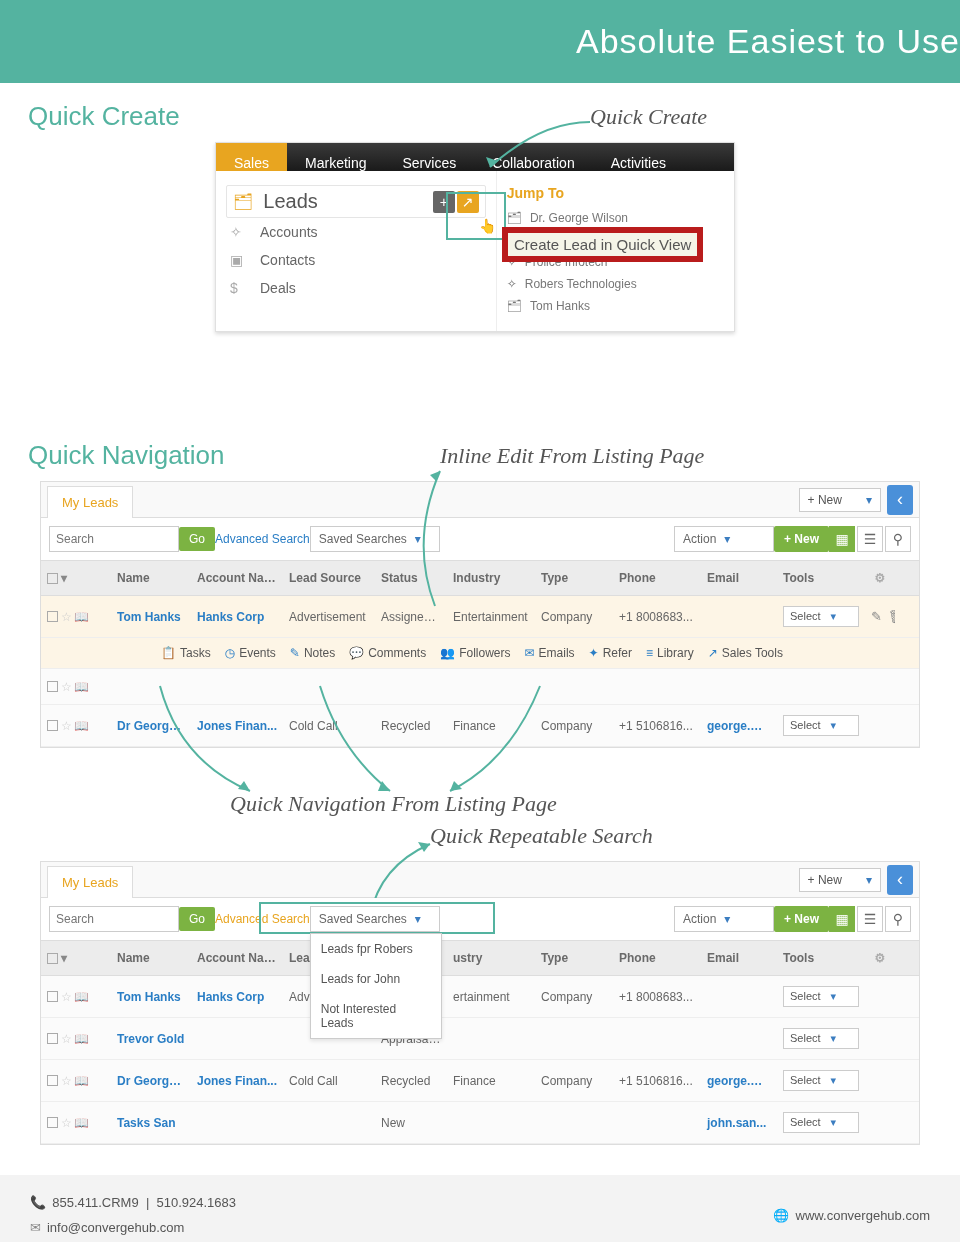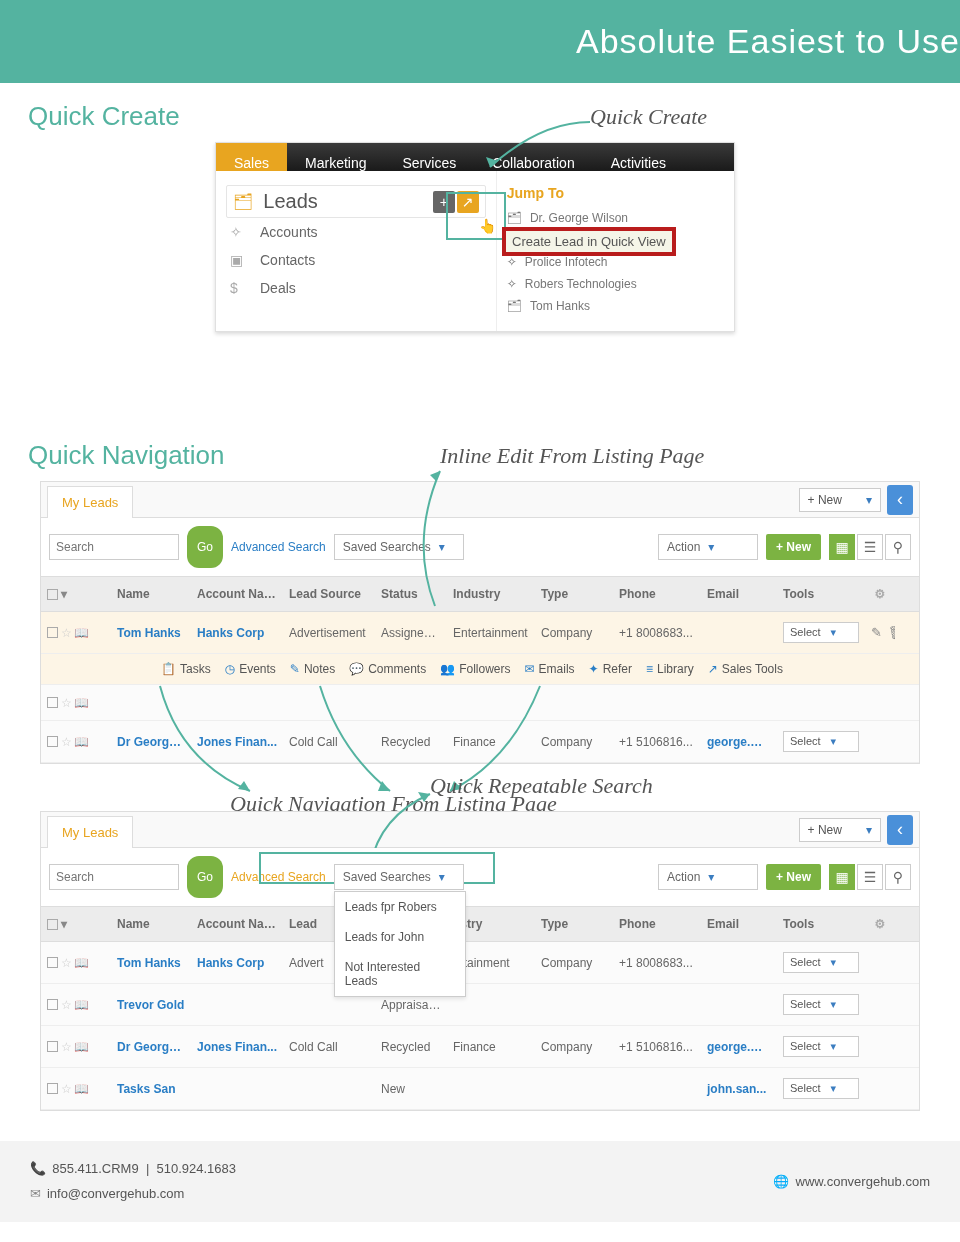--- a/index.html
+++ b/index.html
@@ -20,34 +20,34 @@
 .qc-row{display:flex;align-items:center;padding:6px 4px;color:#666;font-size:14px}
 .qc-row .icn{width:20px;margin-right:10px;color:#aaa}
 .qc-leads{border:1px solid #e5e5e5;border-radius:2px;padding:4px 6px;display:flex;align-items:center;justify-content:space-between}
 .qc-leads .ttl{color:#555;font-size:20px}
 .qc-leads .icn{color:#e8a520}
 .qc-actions{display:flex;gap:2px;align-items:center}
 .sq-btn{width:22px;height:22px;display:flex;align-items:center;justify-content:center;font-size:14px;color:#fff;border-radius:2px}
 .sq-plus{background:#666}
 .sq-arrow{background:#e8a520}
 .qc-highlight-box{position:absolute;border:2px solid #54b3a0;width:60px;height:48px;left:446px;top:50px;pointer-events:none}
-.qc-tooltip{position:absolute;left:502px;top:85px;background:#f5f5e8;border:4px solid #b91c1c;font-size:13px;padding:3px 6px;color:#555}
+.qc-tooltip{position:absolute;left:502px;top:85px;background:#f5f5e8;border:6px solid #b91c1c;font-size:15px;padding:3px 6px;color:#555}
 .jump-hdr{color:#e8a520;font-weight:bold;font-size:14px;margin-bottom:6px}
 .jump-row{display:flex;align-items:center;gap:8px;color:#777;font-size:12px;padding:4px 0}
 
 .list-wrap{position:relative;padding:0 40px}
 .list-panel{border:1px solid #ddd;background:#fbfbfb}
 .tab-bar{display:flex;justify-content:space-between;align-items:center;background:#f9f9f9;border-bottom:1px solid #ddd;height:36px}
 .tab{background:#fff;border:1px solid #ddd;border-bottom:none;padding:8px 14px;color:#e8a520;font-size:13px;margin-left:6px;margin-top:4px}
 .tab-right{display:flex;align-items:center;gap:6px;padding-right:6px}
 .new-dd{border:1px solid #ccc;background:#fff;font-size:12px;color:#555;padding:4px 8px;display:flex;align-items:center;gap:24px}
 .side-btn{background:#4a90d9;color:#fff;width:26px;height:30px;display:flex;align-items:center;justify-content:center;border-radius:3px;font-size:18px}
-.toolbar{display:flex;align-items:center;gap:8px;padding:8px;background:#fff}
+.toolbar{display:flex;align-items:center;padding:8px;background:#fff}
 .search-box{border:1px solid #ccc;height:26px;width:130px;padding:0 6px;font-size:12px;color:#999}
-.go-btn{background:#7cb342;color:#fff;border:none;height:42px;padding:0 10px;font-size:12px;border-radius:12px}
+.go-btn{background:#7cb342;color:#fff;border:none;height:24px;padding:0 10px;font-size:12px;border-radius:2px}
 .adv-link{color:#2a7ec5;font-size:12px}
 .dd{border:1px solid #ccc;background:#fff;height:26px;padding:0 8px;font-size:12px;color:#666;display:flex;align-items:center;gap:8px}
 .dd .chev{color:#3b7dc0}
 .spacer{flex:1}
 .new-btn{background:#7cb342;color:#fff;border:none;height:26px;padding:0 10px;font-size:12px;border-radius:2px;font-weight:bold}
 .view-btns{display:flex;gap:2px}
 .vb{width:26px;height:26px;border:1px solid #ccc;display:flex;align-items:center;justify-content:center;color:#666;font-size:14px}
 .vb.active{background:#7cb342;color:#fff;border-color:#7cb342}
 
 .tbl{width:100%}
@@ -325,21 +325,21 @@
     <path d="M20 5 Q 40 80 110 110" stroke="#54b3a0" stroke-width="2" fill="none"></path>
       <path d="M110 110 l-12 -2 l6 -8 z" fill="#54b3a0"></path>
     <path d="M180 5 Q 200 70 250 110" stroke="#54b3a0" stroke-width="2" fill="none"></path>
       <path d="M250 110 l-12 0 l4 -10 z" fill="#54b3a0"></path>
     <path d="M400 5 Q 370 80 310 110" stroke="#54b3a0" stroke-width="2" fill="none"></path>
       <path d="M310 110 l4 -10 l8 8 z" fill="#54b3a0"></path>
   </svg>
   <div class="annotation" style="left:230px;top:310px">Quick Navigation From Listing Page</div>
 </div>
 
-<div class="list-wrap" style="position:relative">
+<div class="list-wrap" style="margin-top:50px;position:relative">
   <div class="annotation" style="left:430px;top:-38px">Quick Repeatable Search</div>
   <svg class="arrow-svg" style="left:350px;top:-25px;width:100px;height:90px" viewBox="0 0 100 90">
       <path d="M80 8 Q 30 30 20 80" stroke="#54b3a0" stroke-width="2" fill="none"></path>
       <path d="M80 8 l-12 -2 l6 10 z" fill="#54b3a0"></path>
     </svg>
 
   <div class="list-panel">
     <div class="tab-bar">
       <div class="tab">My Leads</div>
       <div class="tab-right">

